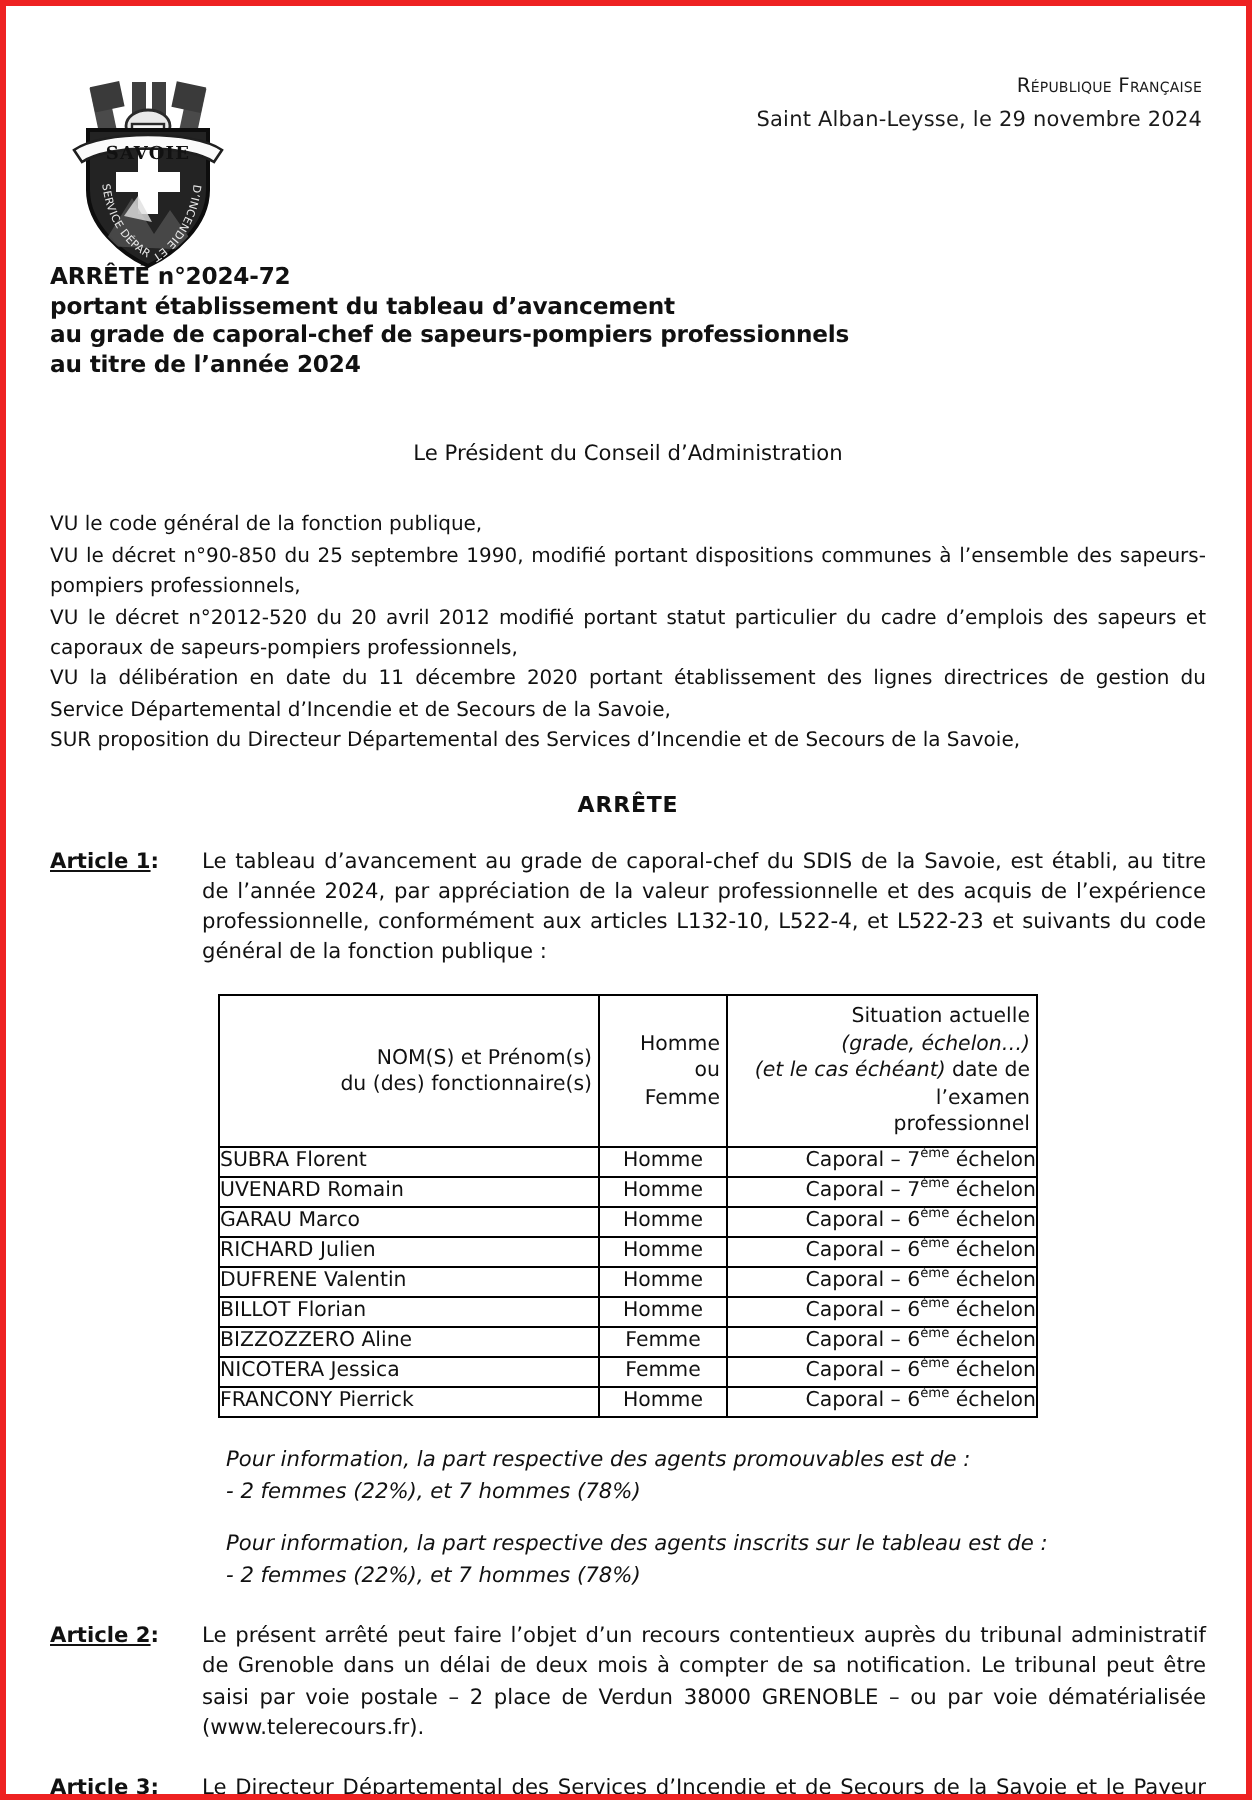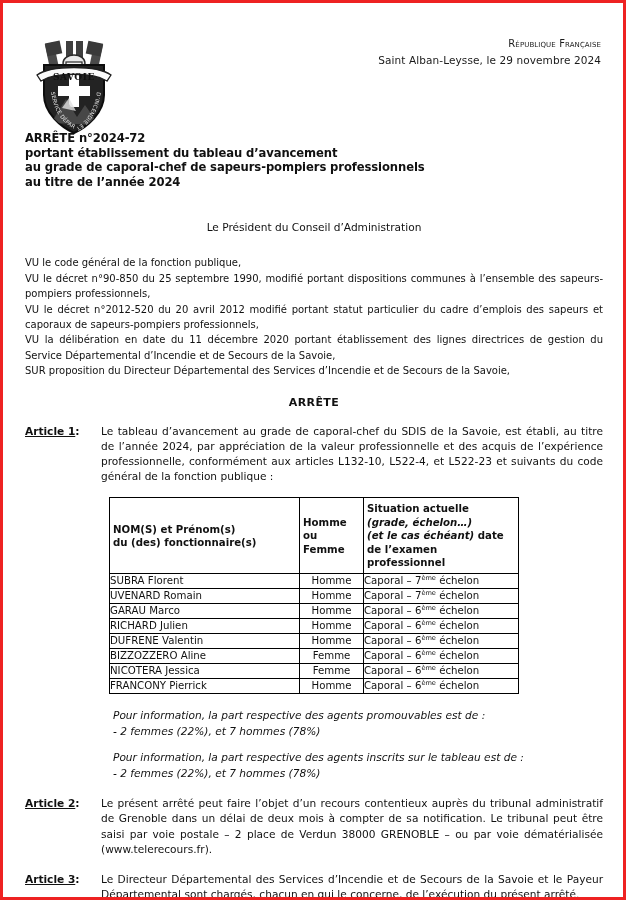--- a/index.html
+++ b/index.html
@@ -117,37 +117,37 @@
     border-collapse: collapse;
     width: 410px;
     font-size: 10px;
     color: #111;
   }
   table.agents th, table.agents td {
     border: 1px solid #000000;
     padding: 0;
   }
   table.agents thead th {
-    font-weight: bold;
-    text-align: left;
+    font-weight: normal;
+    text-align: right;
     vertical-align: middle;
     padding: 4px 3px 4px 3px;
     line-height: 13.4px;
     font-size: 10.2px;
     margin-top: 24px;
   }
   table.agents thead th .it { font-style: italic; }
   table.agents tbody td {
     height: 14px;
     line-height: 14px;
     font-size: 10.2px;
   }
   td.c-name { text-align: left;  padding-left: 5px; width: 183px; }
   td.c-sex  { text-align: center; width: 57px; }
-  td.c-sit  { text-align: left; }
+  td.c-sit  { text-align: right; }
   th.h-name { width: 183px; }
   th.h-sex  { width: 57px; }
   sup { font-size: 6.6px; vertical-align: super; line-height: 0; }
 
   
   .notes {
     margin-top: 14px;
     margin-left: 88px;
     font-size: 10.6px;
     line-height: 15.4px;
@@ -280,20 +280,25 @@
             <td class="c-name">RICHARD Julien</td>
             <td class="c-sex">Homme</td>
             <td class="c-sit"><span>Caporal – </span><span>6</span><sup>ème</sup><span> échelon</span></td>
           </tr>
           <tr>
             <td class="c-name">DUFRENE Valentin</td>
             <td class="c-sex">Homme</td>
             <td class="c-sit"><span>Caporal – </span><span>6</span><sup>ème</sup><span> échelon</span></td>
           </tr>
           <tr>
+            <td class="c-name">BILLOT Florian</td>
+            <td class="c-sex">Homme</td>
+            <td class="c-sit"><span>Caporal – </span><span>6</span><sup>ème</sup><span> échelon</span></td>
+          </tr>
+          <tr>
             <td class="c-name">BIZZOZZERO Aline</td>
             <td class="c-sex">Femme</td>
             <td class="c-sit"><span>Caporal – </span><span>6</span><sup>ème</sup><span> échelon</span></td>
           </tr>
           <tr>
             <td class="c-name">NICOTERA Jessica</td>
             <td class="c-sex">Femme</td>
             <td class="c-sit"><span>Caporal – </span><span>6</span><sup>ème</sup><span> échelon</span></td>
           </tr>
           <tr>

